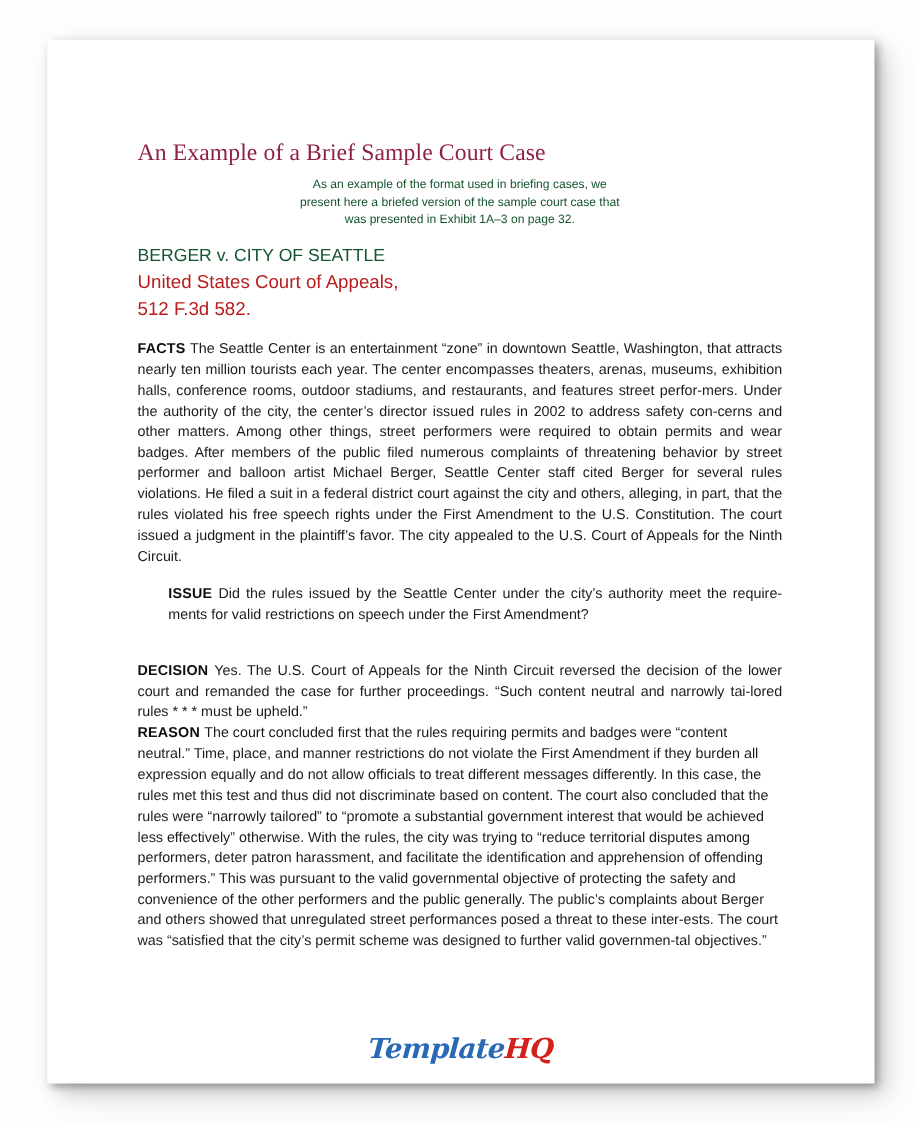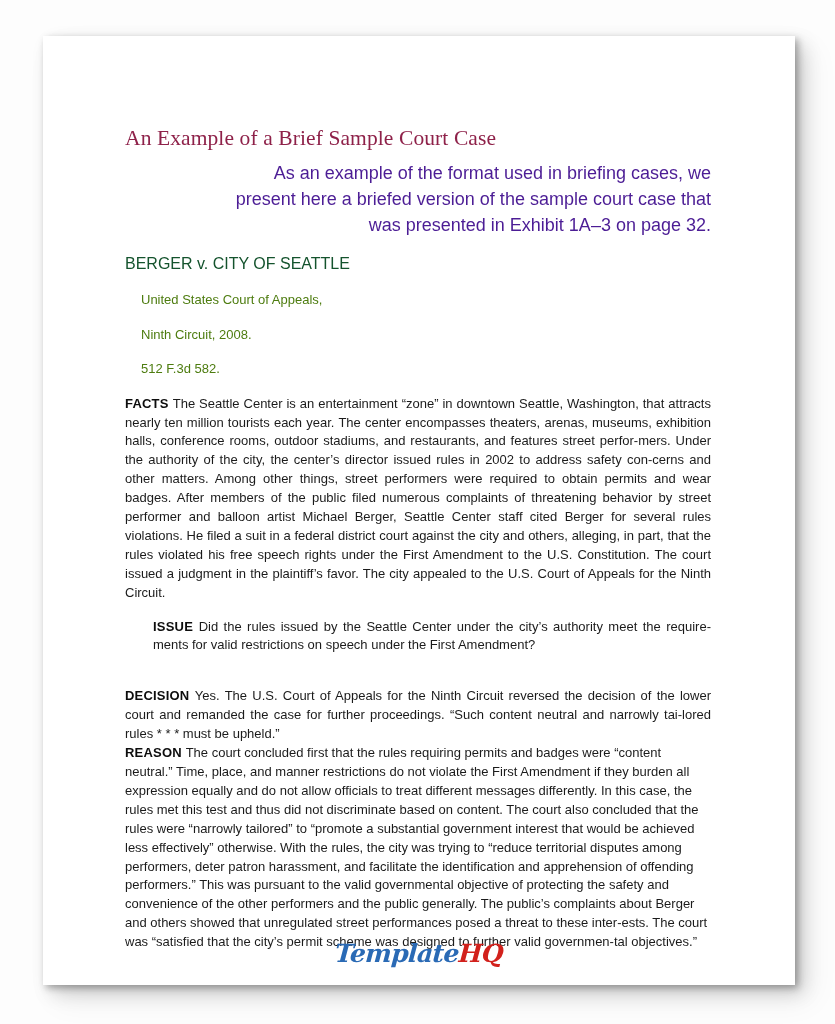--- a/index.html
+++ b/index.html
@@ -48,40 +48,40 @@
     font-family: "Liberation Serif", serif;
     font-size: 21.5px;
     font-weight: 400;
     color: #8e2149;
     letter-spacing: 0.1px;
     margin: 0 0 9px 0;
     line-height: 1.15;
   }
 
   .intro {
-    font-size: 18px;
+    font-size: 11px;
     line-height: 1.46;
-    color: #4c1d95;
-    text-align: right;
+    color: #14532d;
+    text-align: center;
     margin: 0 0 14px 0;
   }
   .intro .ln { display: block; }
 
   .case-name {
     font-size: 16px;
     font-weight: normal;
     color: #14532d;
     line-height: 1.42;
     margin: 0;
   }
   .court-line {
-    font-size: 13px;
-    color: #4d7c0f;
+    font-size: 17px;
+    color: #b91c1c;
     line-height: 1.42;
-    margin: 16px;
+    margin: 0;
   }
 
   .body-para {
     font-size: 13px;
     line-height: 1.455;
     color: #1b1b1b;
     text-align: justify;
     text-justify: inter-word;
     margin: 0;
   }
@@ -134,21 +134,20 @@
 
       <p class="intro">
         <span class="ln">As an example of the format used in briefing cases, we</span>
         <span class="ln">present here a briefed version of the sample court case that</span>
         <span class="ln">was presented in Exhibit 1A–3 on page 32.</span>
       </p>
 
       <div>
         <p class="case-name">BERGER v. CITY OF SEATTLE</p>
         <p class="court-line">United States Court of Appeals,</p>
-        <p class="court-line">Ninth Circuit, 2008.</p>
         <p class="court-line">512 F.3d 582.</p>
       </div>
 
       <p class="body-para sp-facts">
         <span class="lead">FACTS </span><span>The Seattle Center is an entertainment “zone” in downtown Seattle, Washington, that attracts nearly ten million tourists each year. The center encompasses theaters, arenas, museums, exhibition halls, conference rooms, outdoor stadiums, and restaurants, and features street perfor-mers. Under the authority of the city, the center’s director issued rules in 2002 to address safety con-cerns and other matters. Among other things, street performers were required to obtain permits and wear badges. After members of the public filed numerous complaints of threatening behavior by street performer and balloon artist Michael Berger, Seattle Center staff cited Berger for several rules violations. He filed a suit in a federal district court against the city and others, alleging, in part, that the rules violated his free speech rights under the First Amendment to the U.S. Constitution. The court issued a judgment in the plaintiff’s favor. The city appealed to the U.S. Court of Appeals for the Ninth Circuit.</span>
       </p>
 
       <p class="body-para sp-issue">
         <span class="lead">ISSUE </span><span>Did the rules issued by the Seattle Center under the city’s authority meet the require-ments for valid restrictions on speech under the First Amendment?</span>
       </p>

